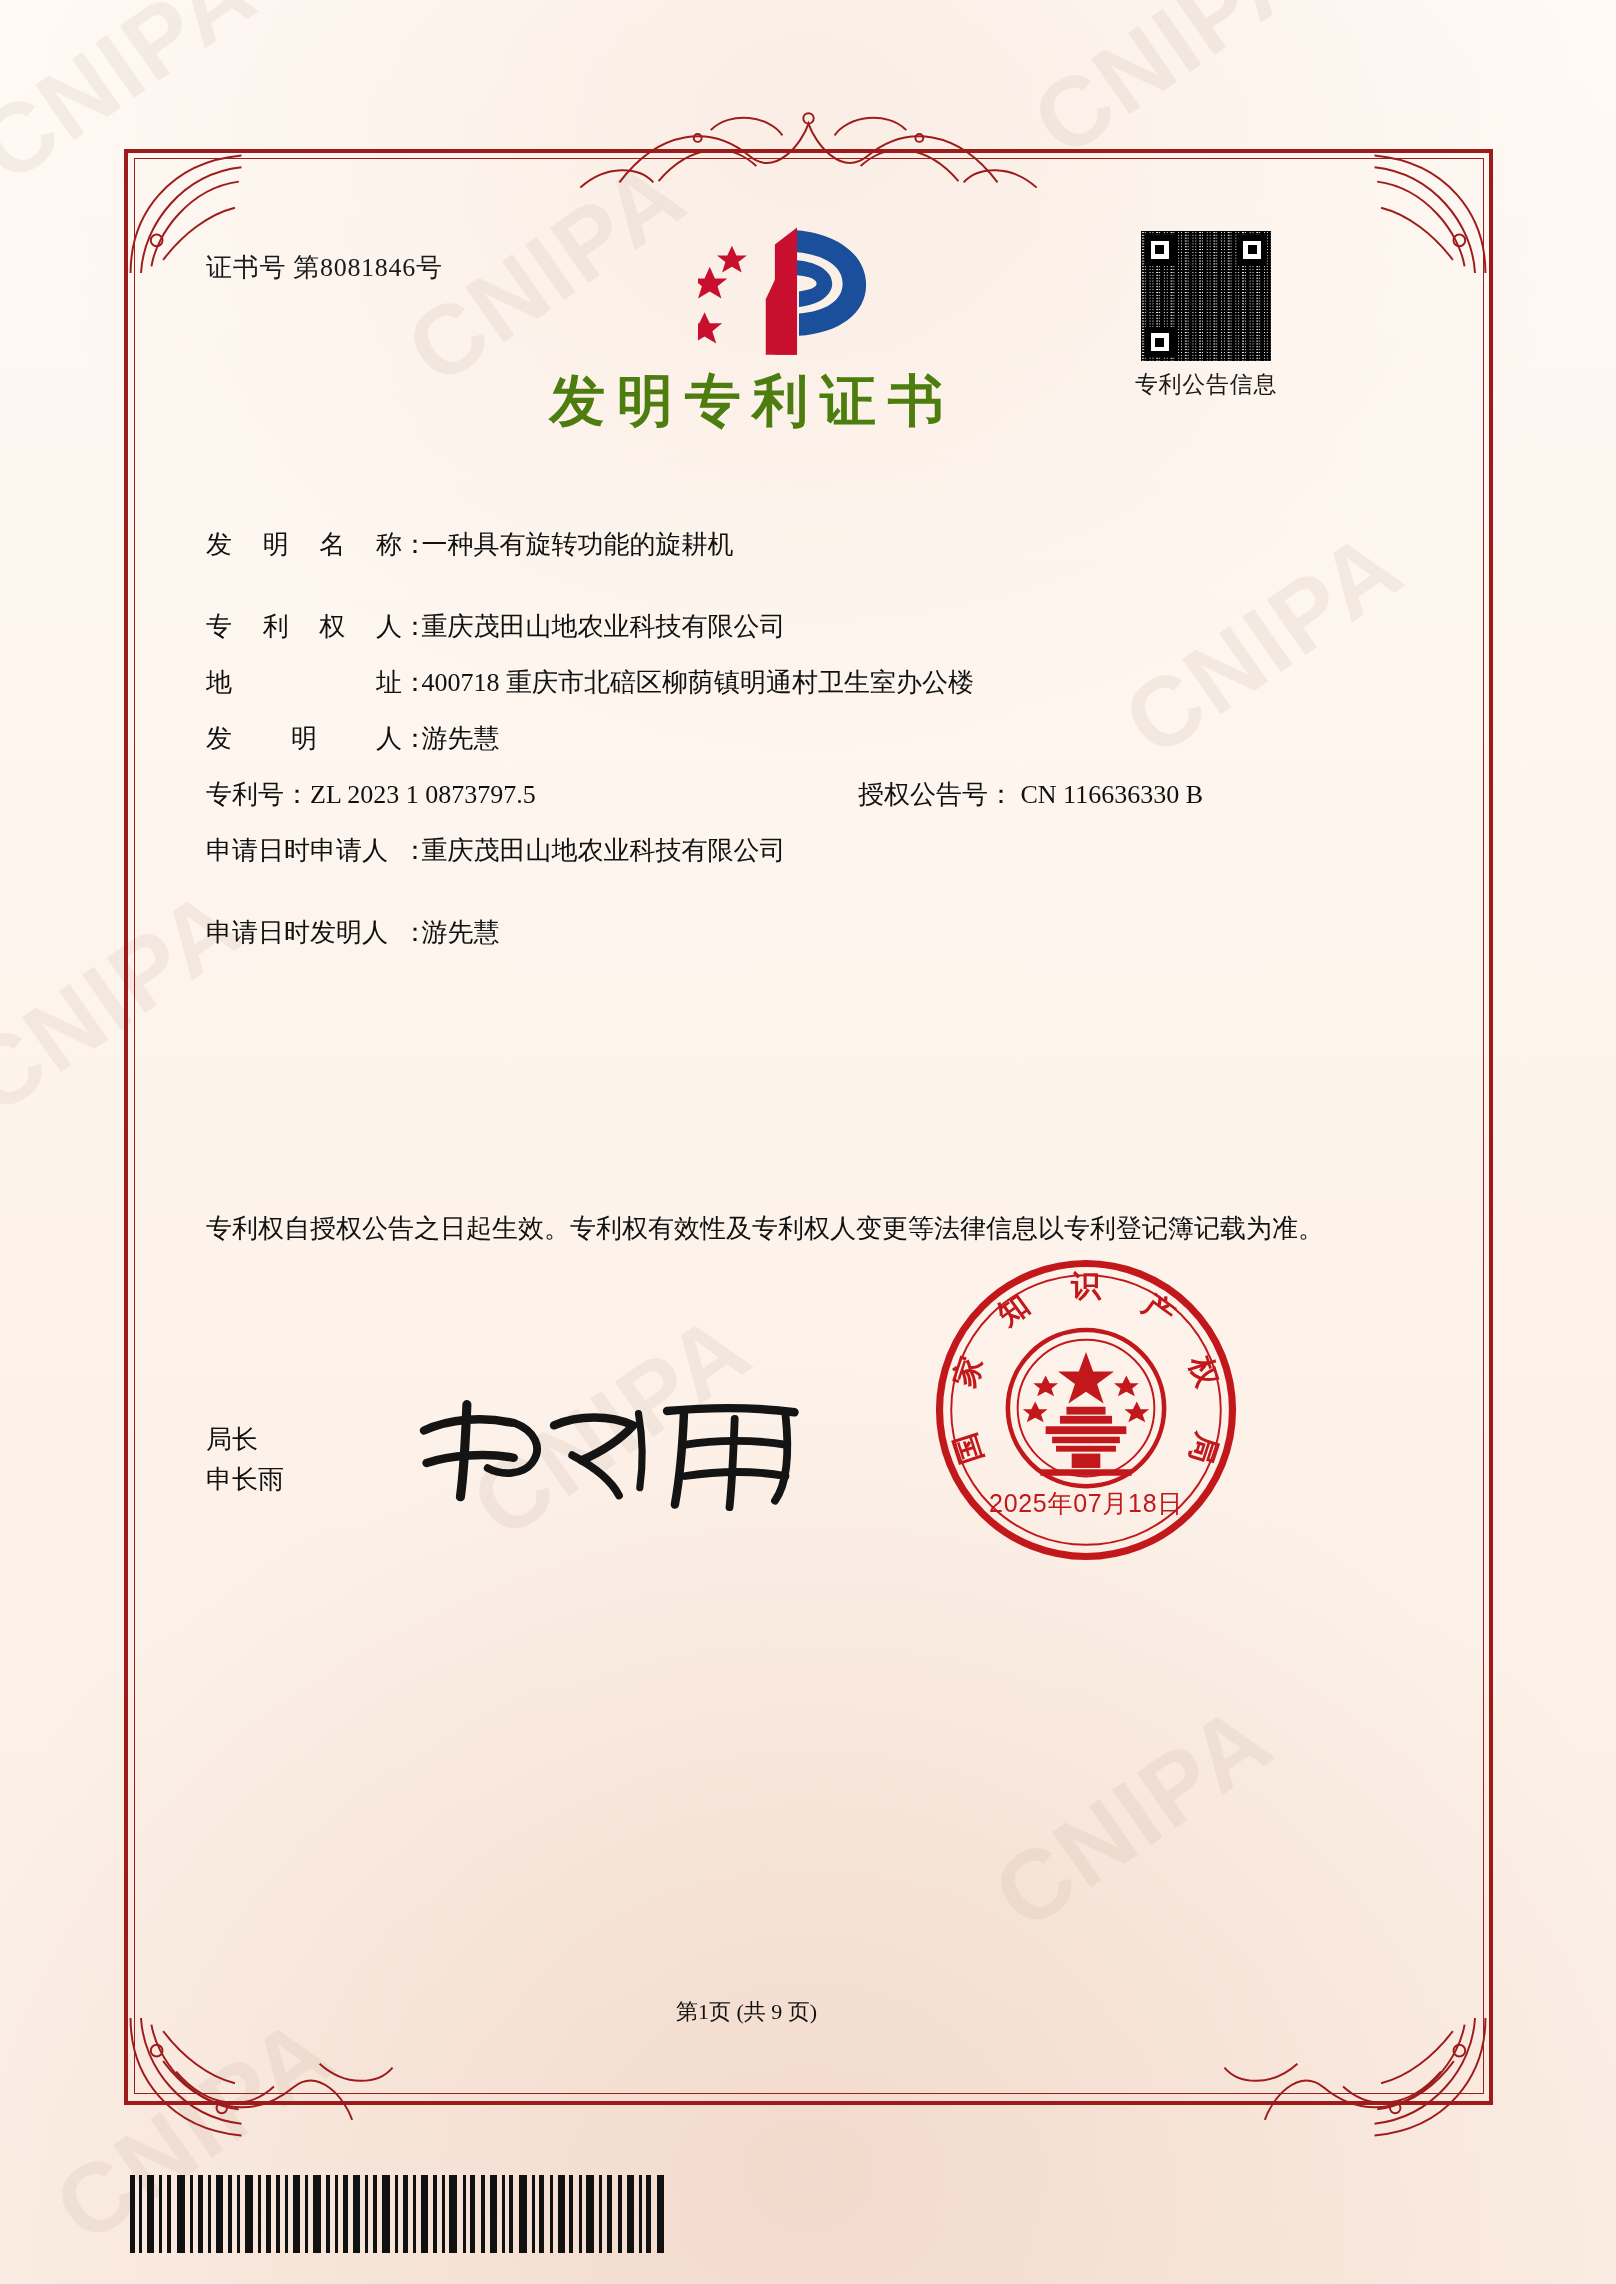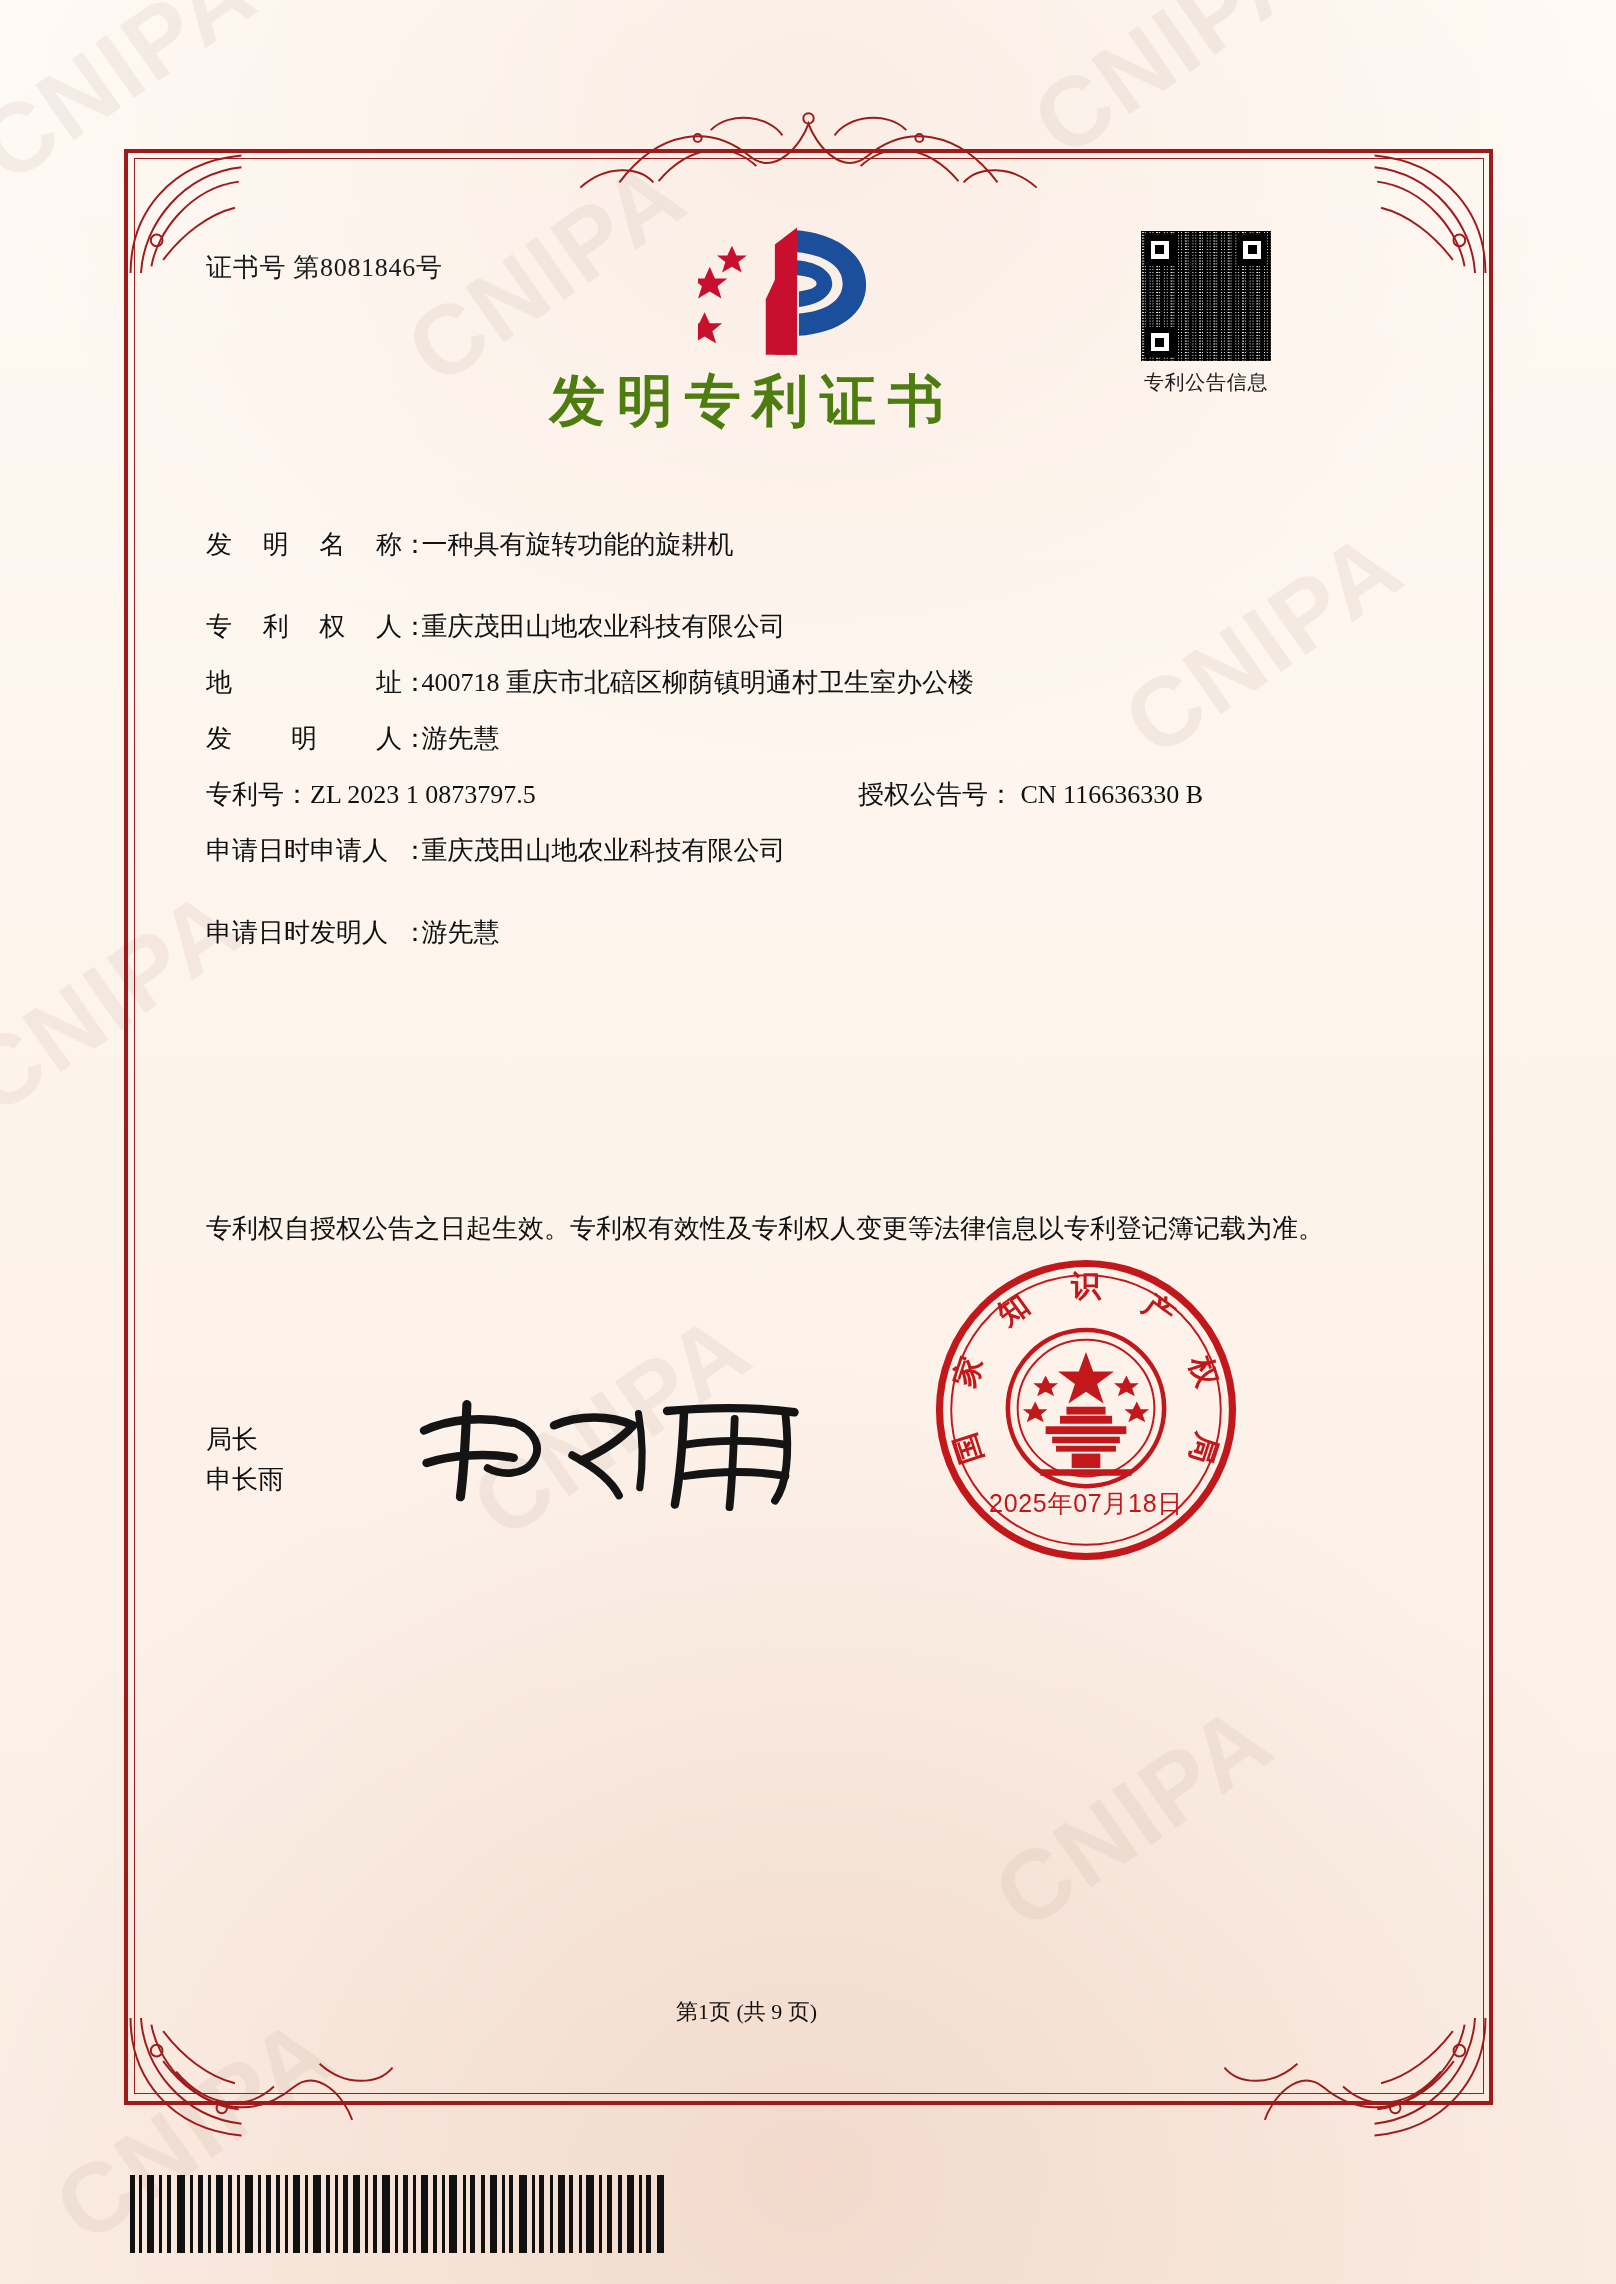--- a/index.html
+++ b/index.html
@@ -137,21 +137,21 @@
     content: "";
     position: absolute;
     inset: 4.6px;
     background: #000;
   }
   .qr-eye.tl { left: 3.9px; top: 3.9px; }
   .qr-eye.tr { right: 3.9px; top: 3.9px; }
   .qr-eye.bl { left: 3.9px; bottom: 3.9px; }
   .qr-caption {
     margin-top: 7.8px;
-    font-size: 20px;
+    font-size: 23px;
     color: #1a1a1a;
     letter-spacing: 0.7px;
   }
 
   .main-title {
     position: absolute;
     left: 0;
     right: 0;
     top: 215px;
     text-align: center;

